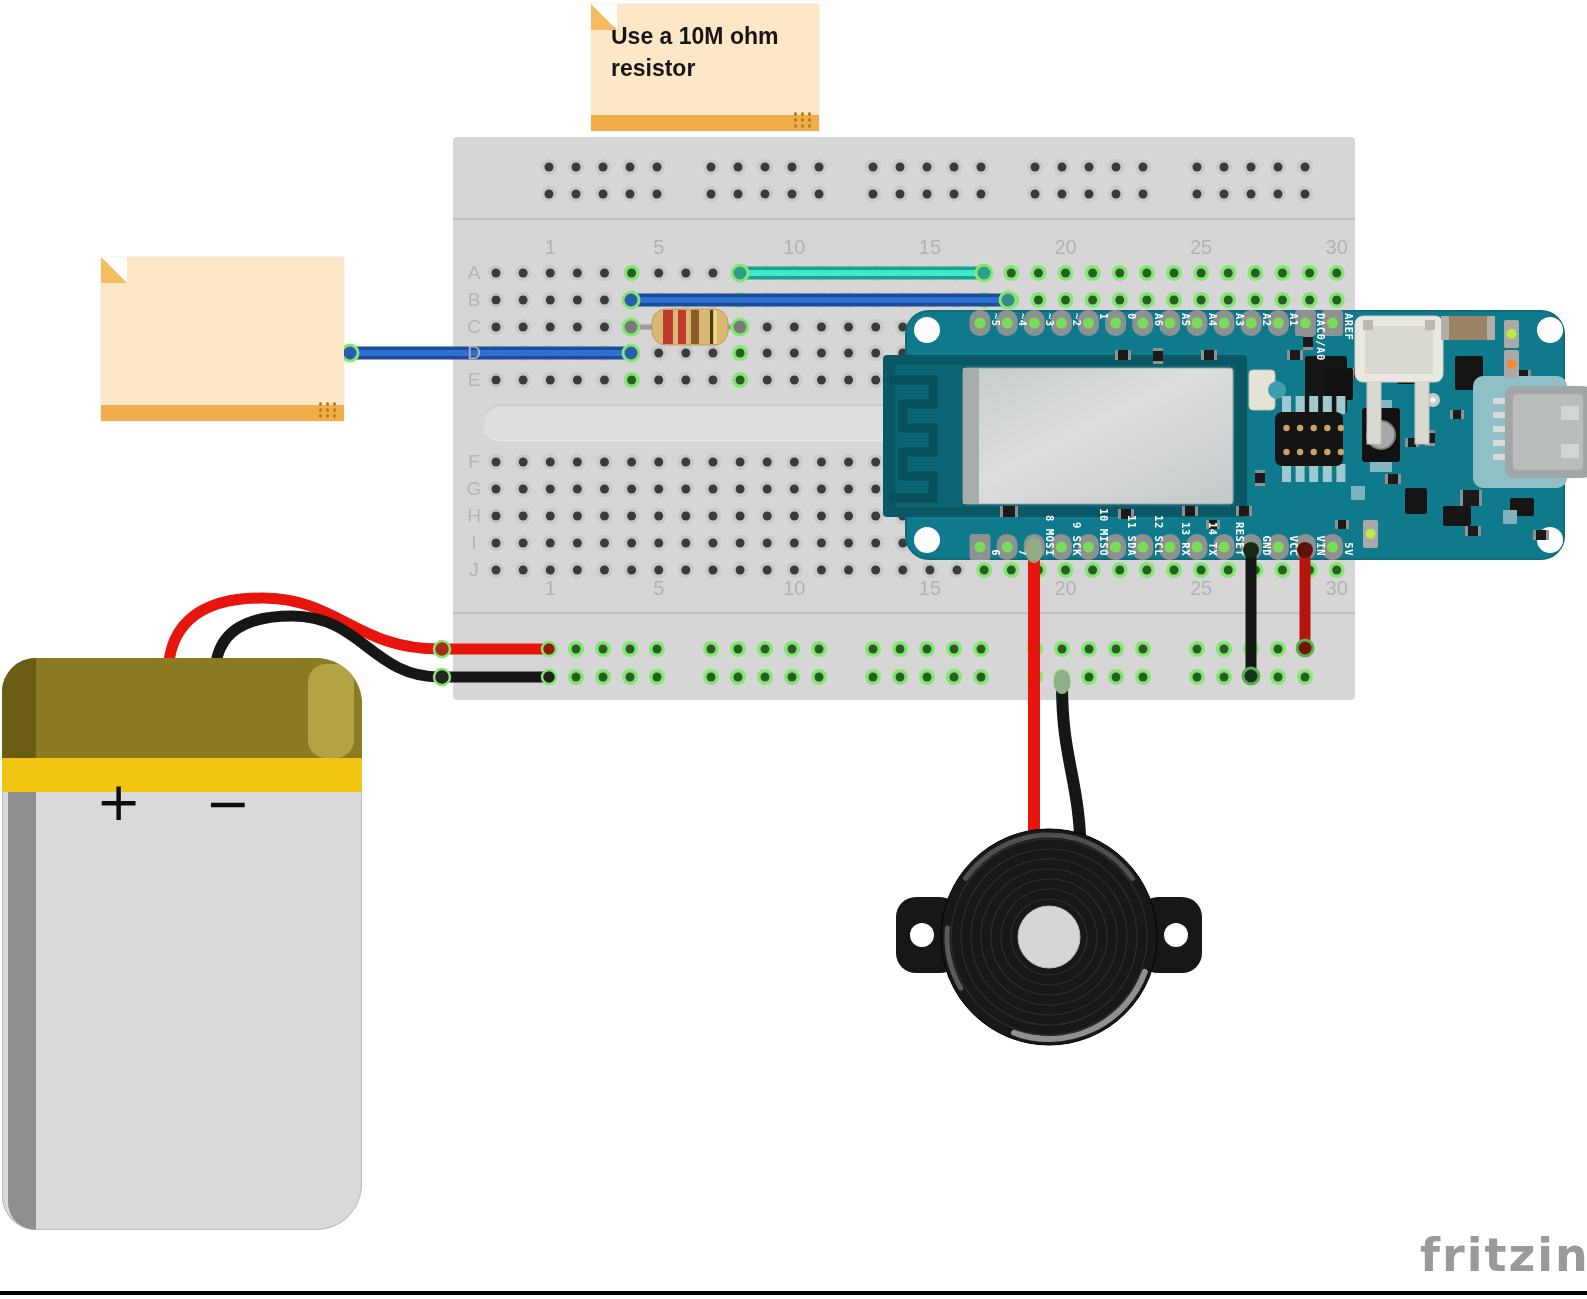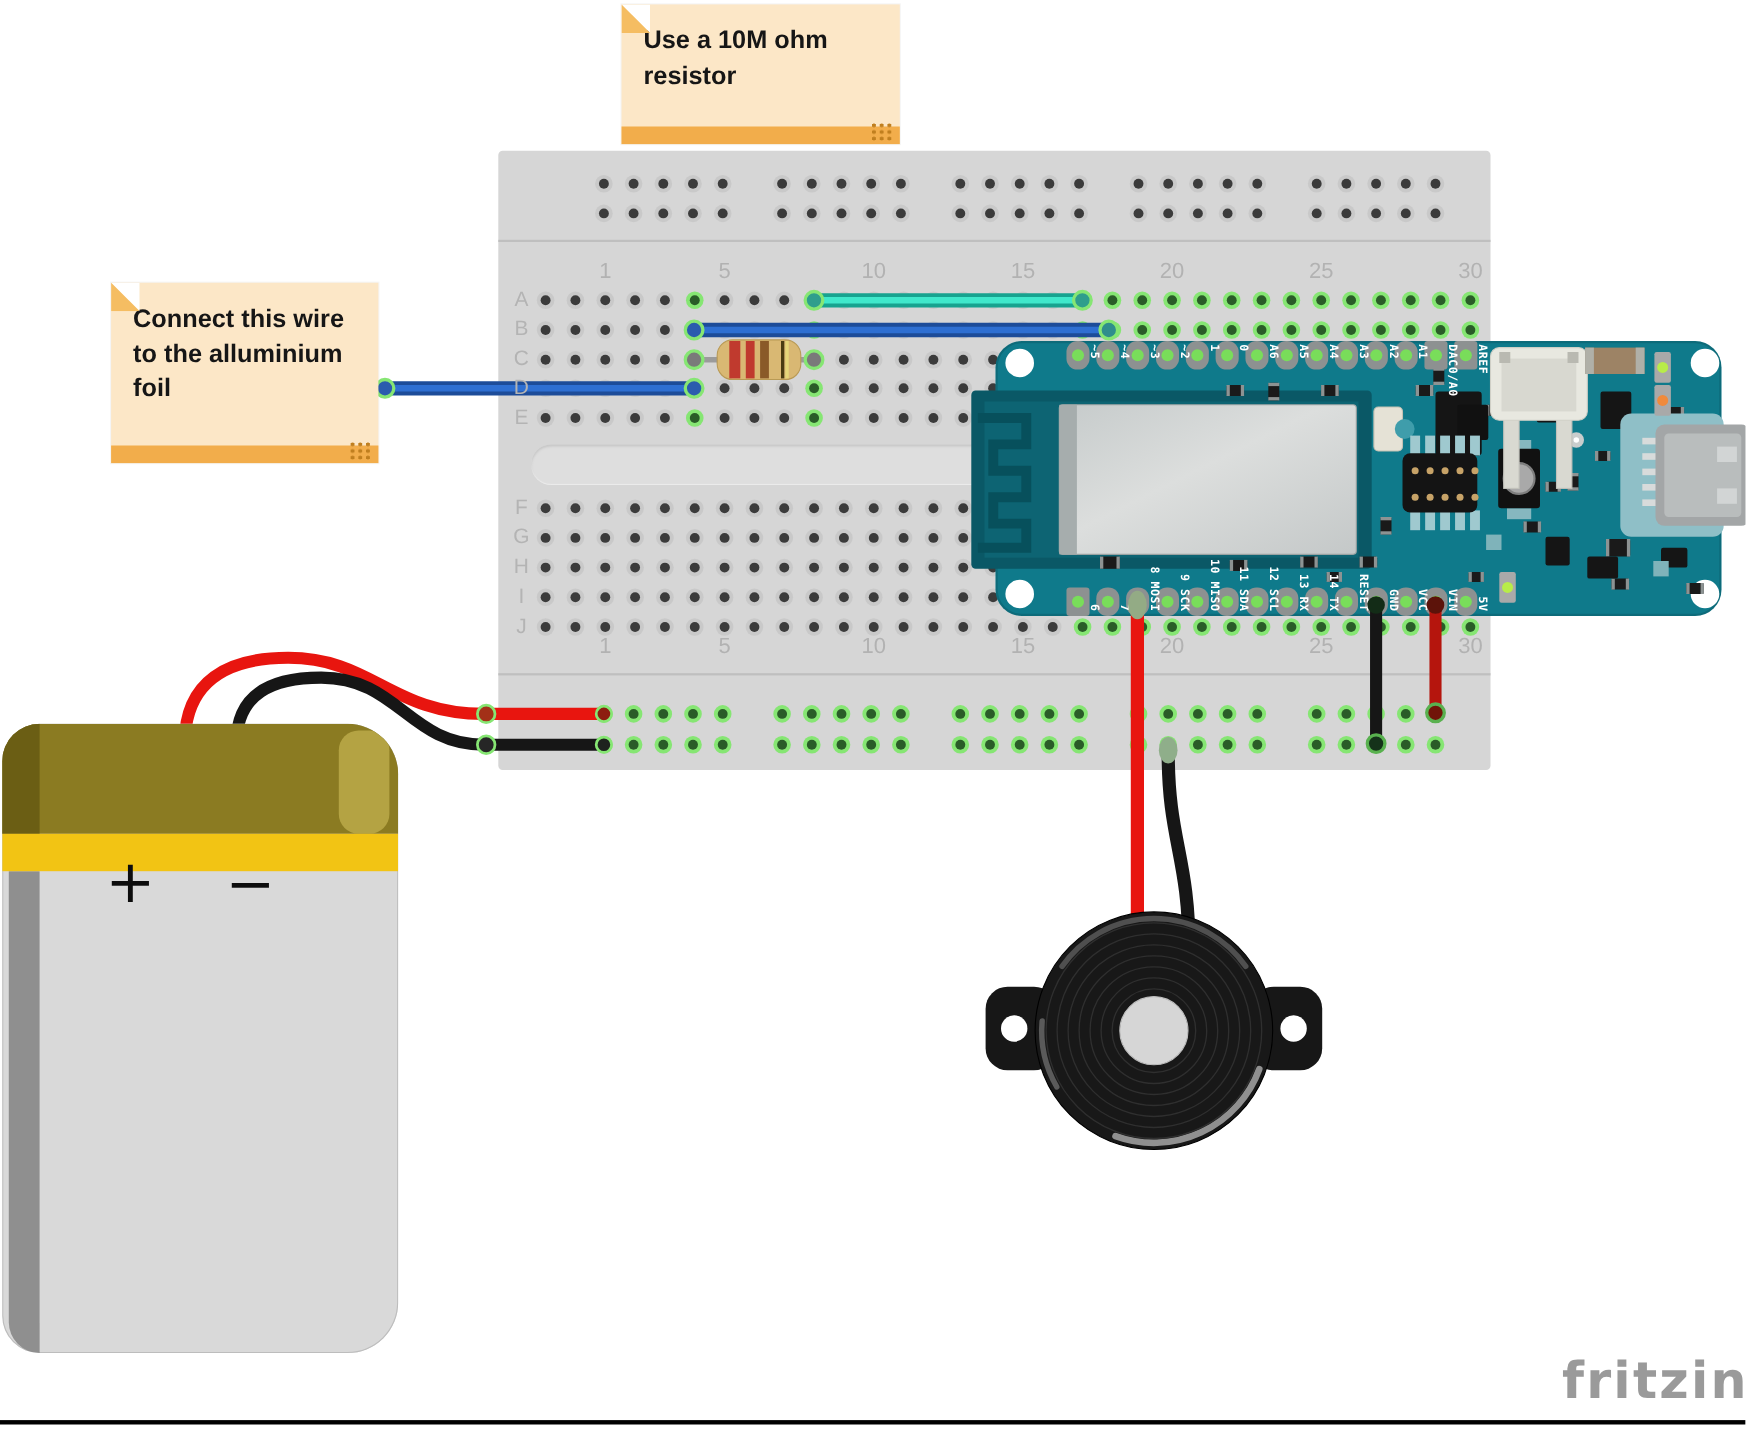--- a/index.html
+++ b/index.html
@@ -1309,33 +1309,32 @@
           <circle cx="1049" cy="937" r="58" fill="none" stroke="#2f2f2f" stroke-width="1.2"></circle>
           <circle cx="1049" cy="937" r="68" fill="none" stroke="#2f2f2f" stroke-width="1.2"></circle>
           <circle cx="1049" cy="937" r="78" fill="none" stroke="#2f2f2f" stroke-width="1.2"></circle>
           <circle cx="1049" cy="937" r="88" fill="none" stroke="#2f2f2f" stroke-width="1.2"></circle>
           <circle cx="1049" cy="937" r="98" fill="none" stroke="#2f2f2f" stroke-width="1.2"></circle>
         </g>
       <circle cx="1049" cy="937" r="31" fill="#d6d6d6" stroke="#bdbdbd"></circle>
     </g>
   </svg>
 
-  <div class="note" style="left:565px;top:4px;width:253px;height:127px">
+  <div class="note" style="left:591px;top:4px;width:228px;height:127px">
     <div class="note-text">Use a 10M ohm resistor</div>
     <div class="note-strip">
       <div class="note-grip"></div>
     </div>
     <svg class="note-fold" width="26" height="26">
       <polygon points="0,0 26,0 26,26" fill="#ffffff"></polygon>
       <polygon points="0,0 26,26 0,26" fill="#f5bd62"></polygon>
     </svg>
   </div>
 
   <div class="note" style="left:101px;top:257px;width:243px;height:164px">
-    <div class="note-text">Connect this wire to the alluminium foil</div>
     <div class="note-strip">
       <div class="note-grip"></div>
     </div>
     <svg class="note-fold" width="26" height="26">
       <polygon points="0,0 26,0 26,26" fill="#ffffff"></polygon>
       <polygon points="0,0 26,26 0,26" fill="#f5bd62"></polygon>
     </svg>
   </div>
 
   <div id="logo">fritzing</div>

